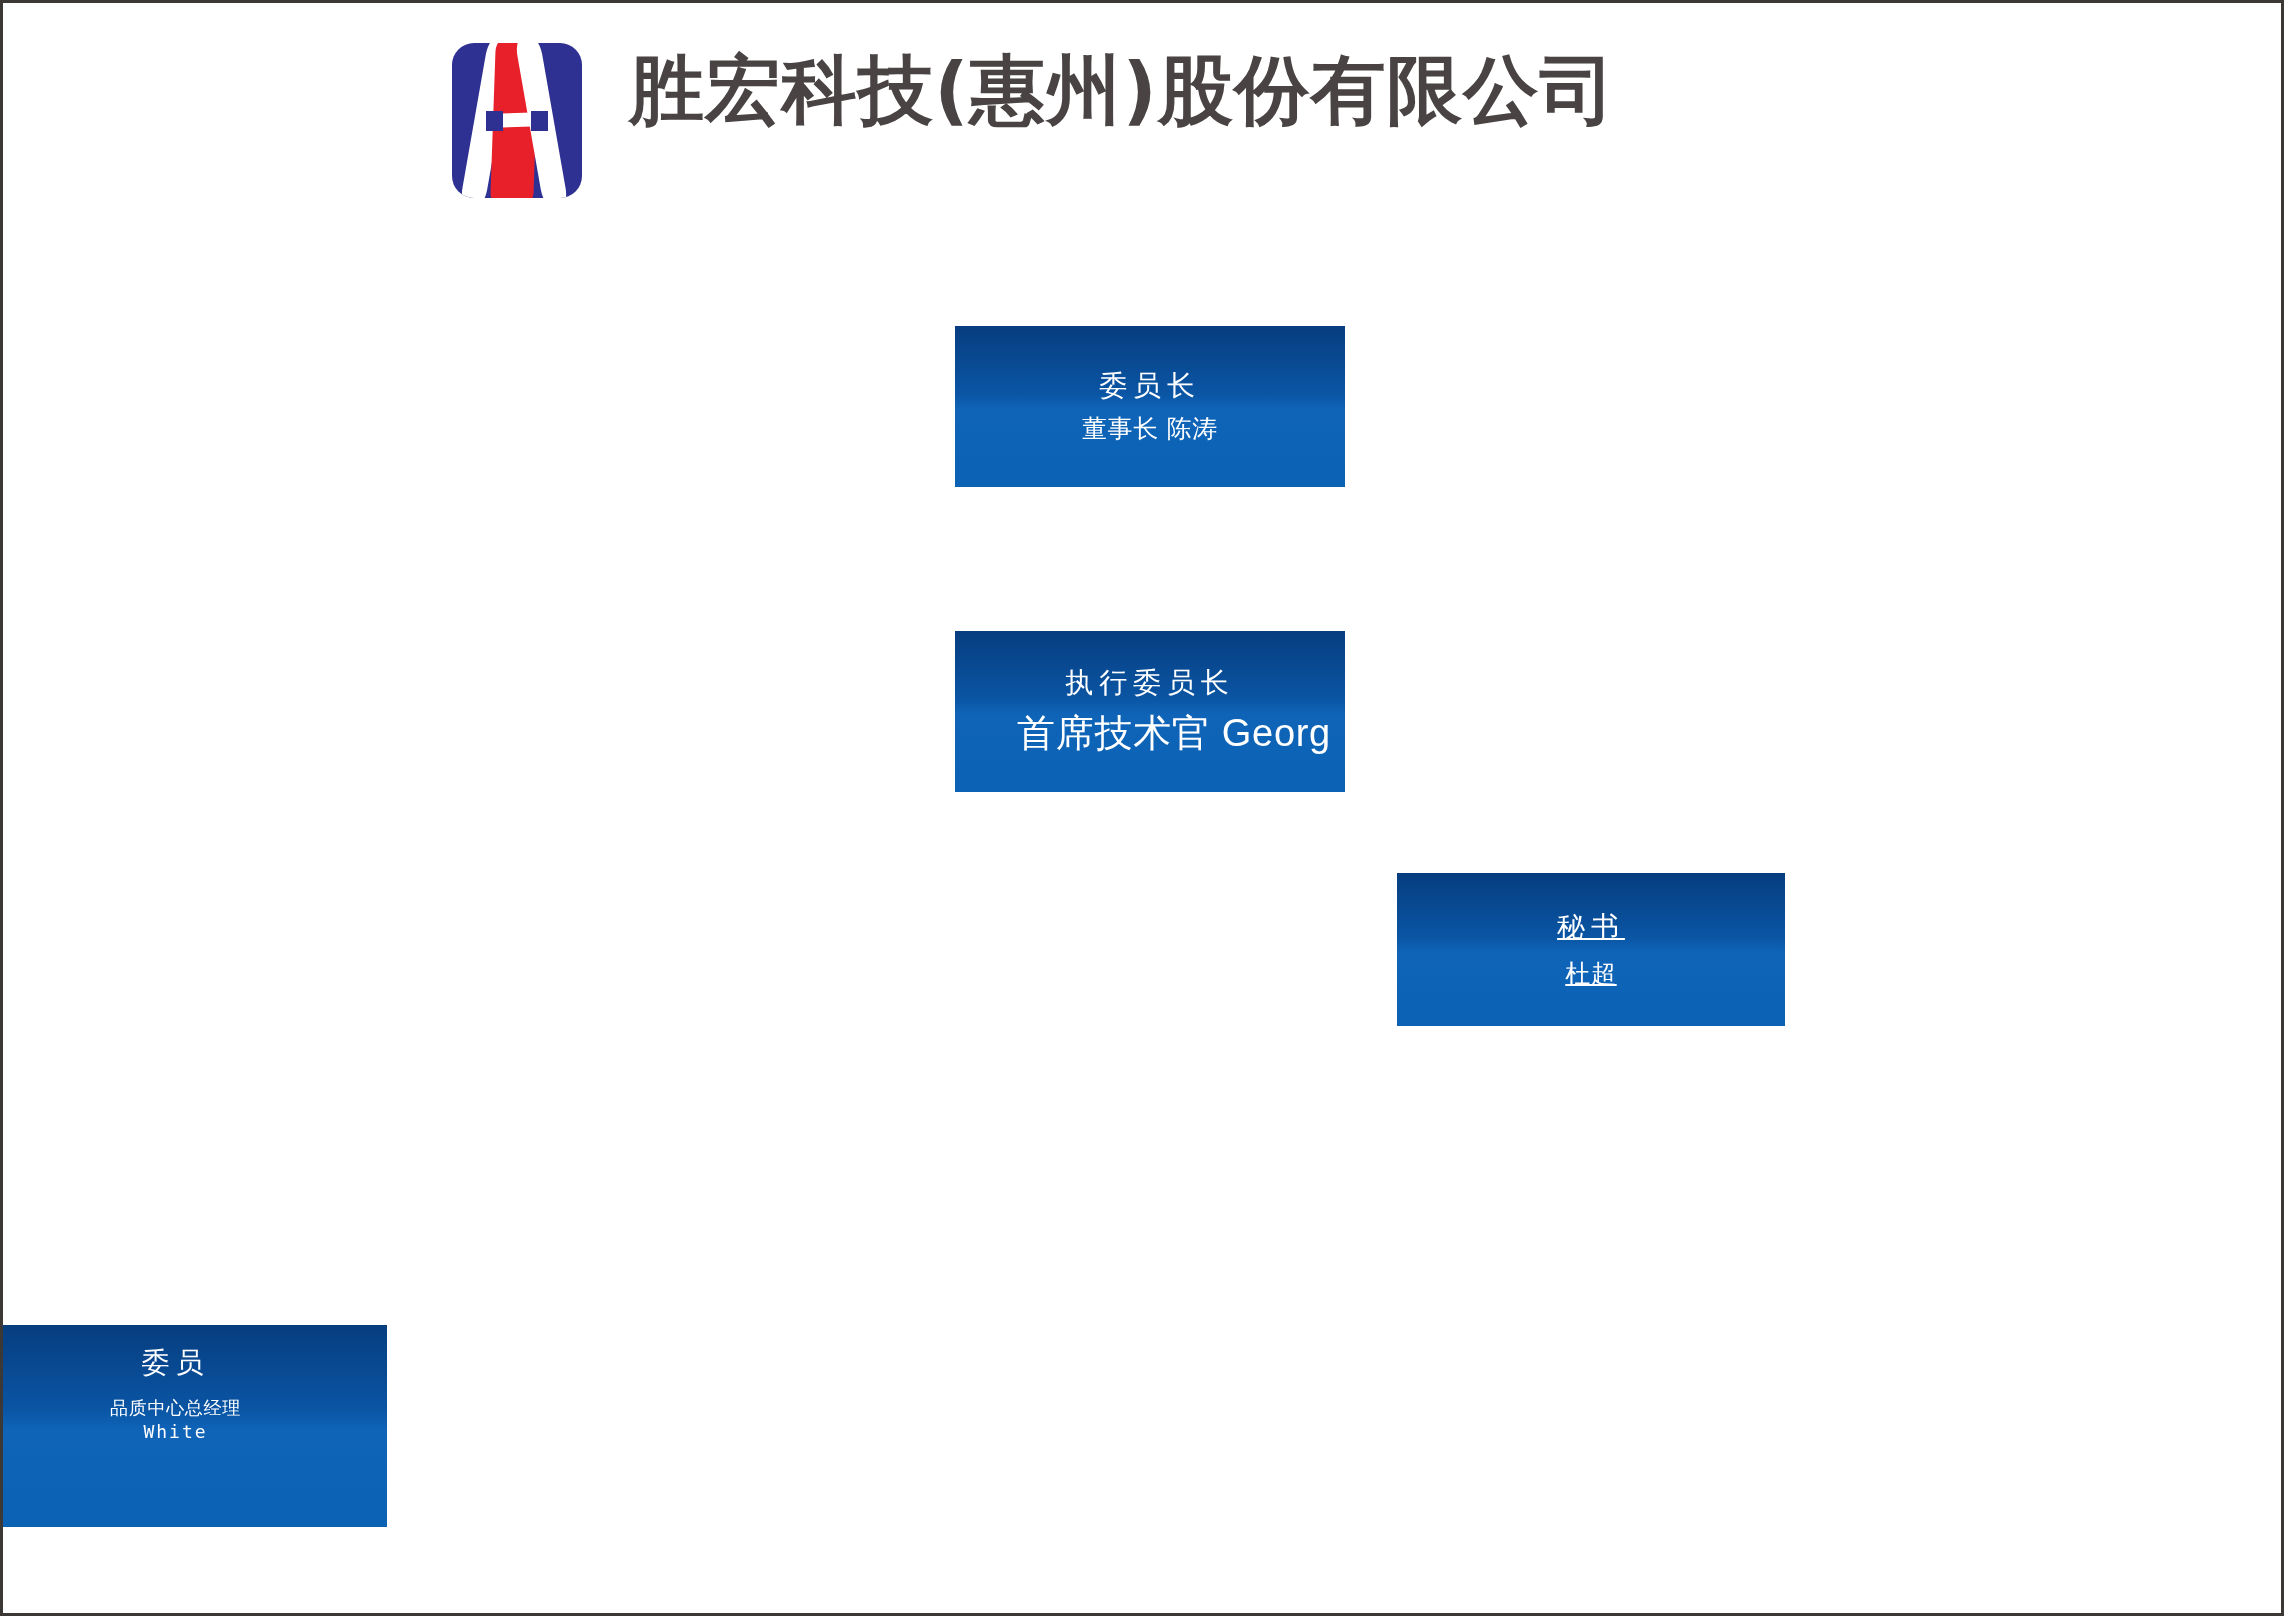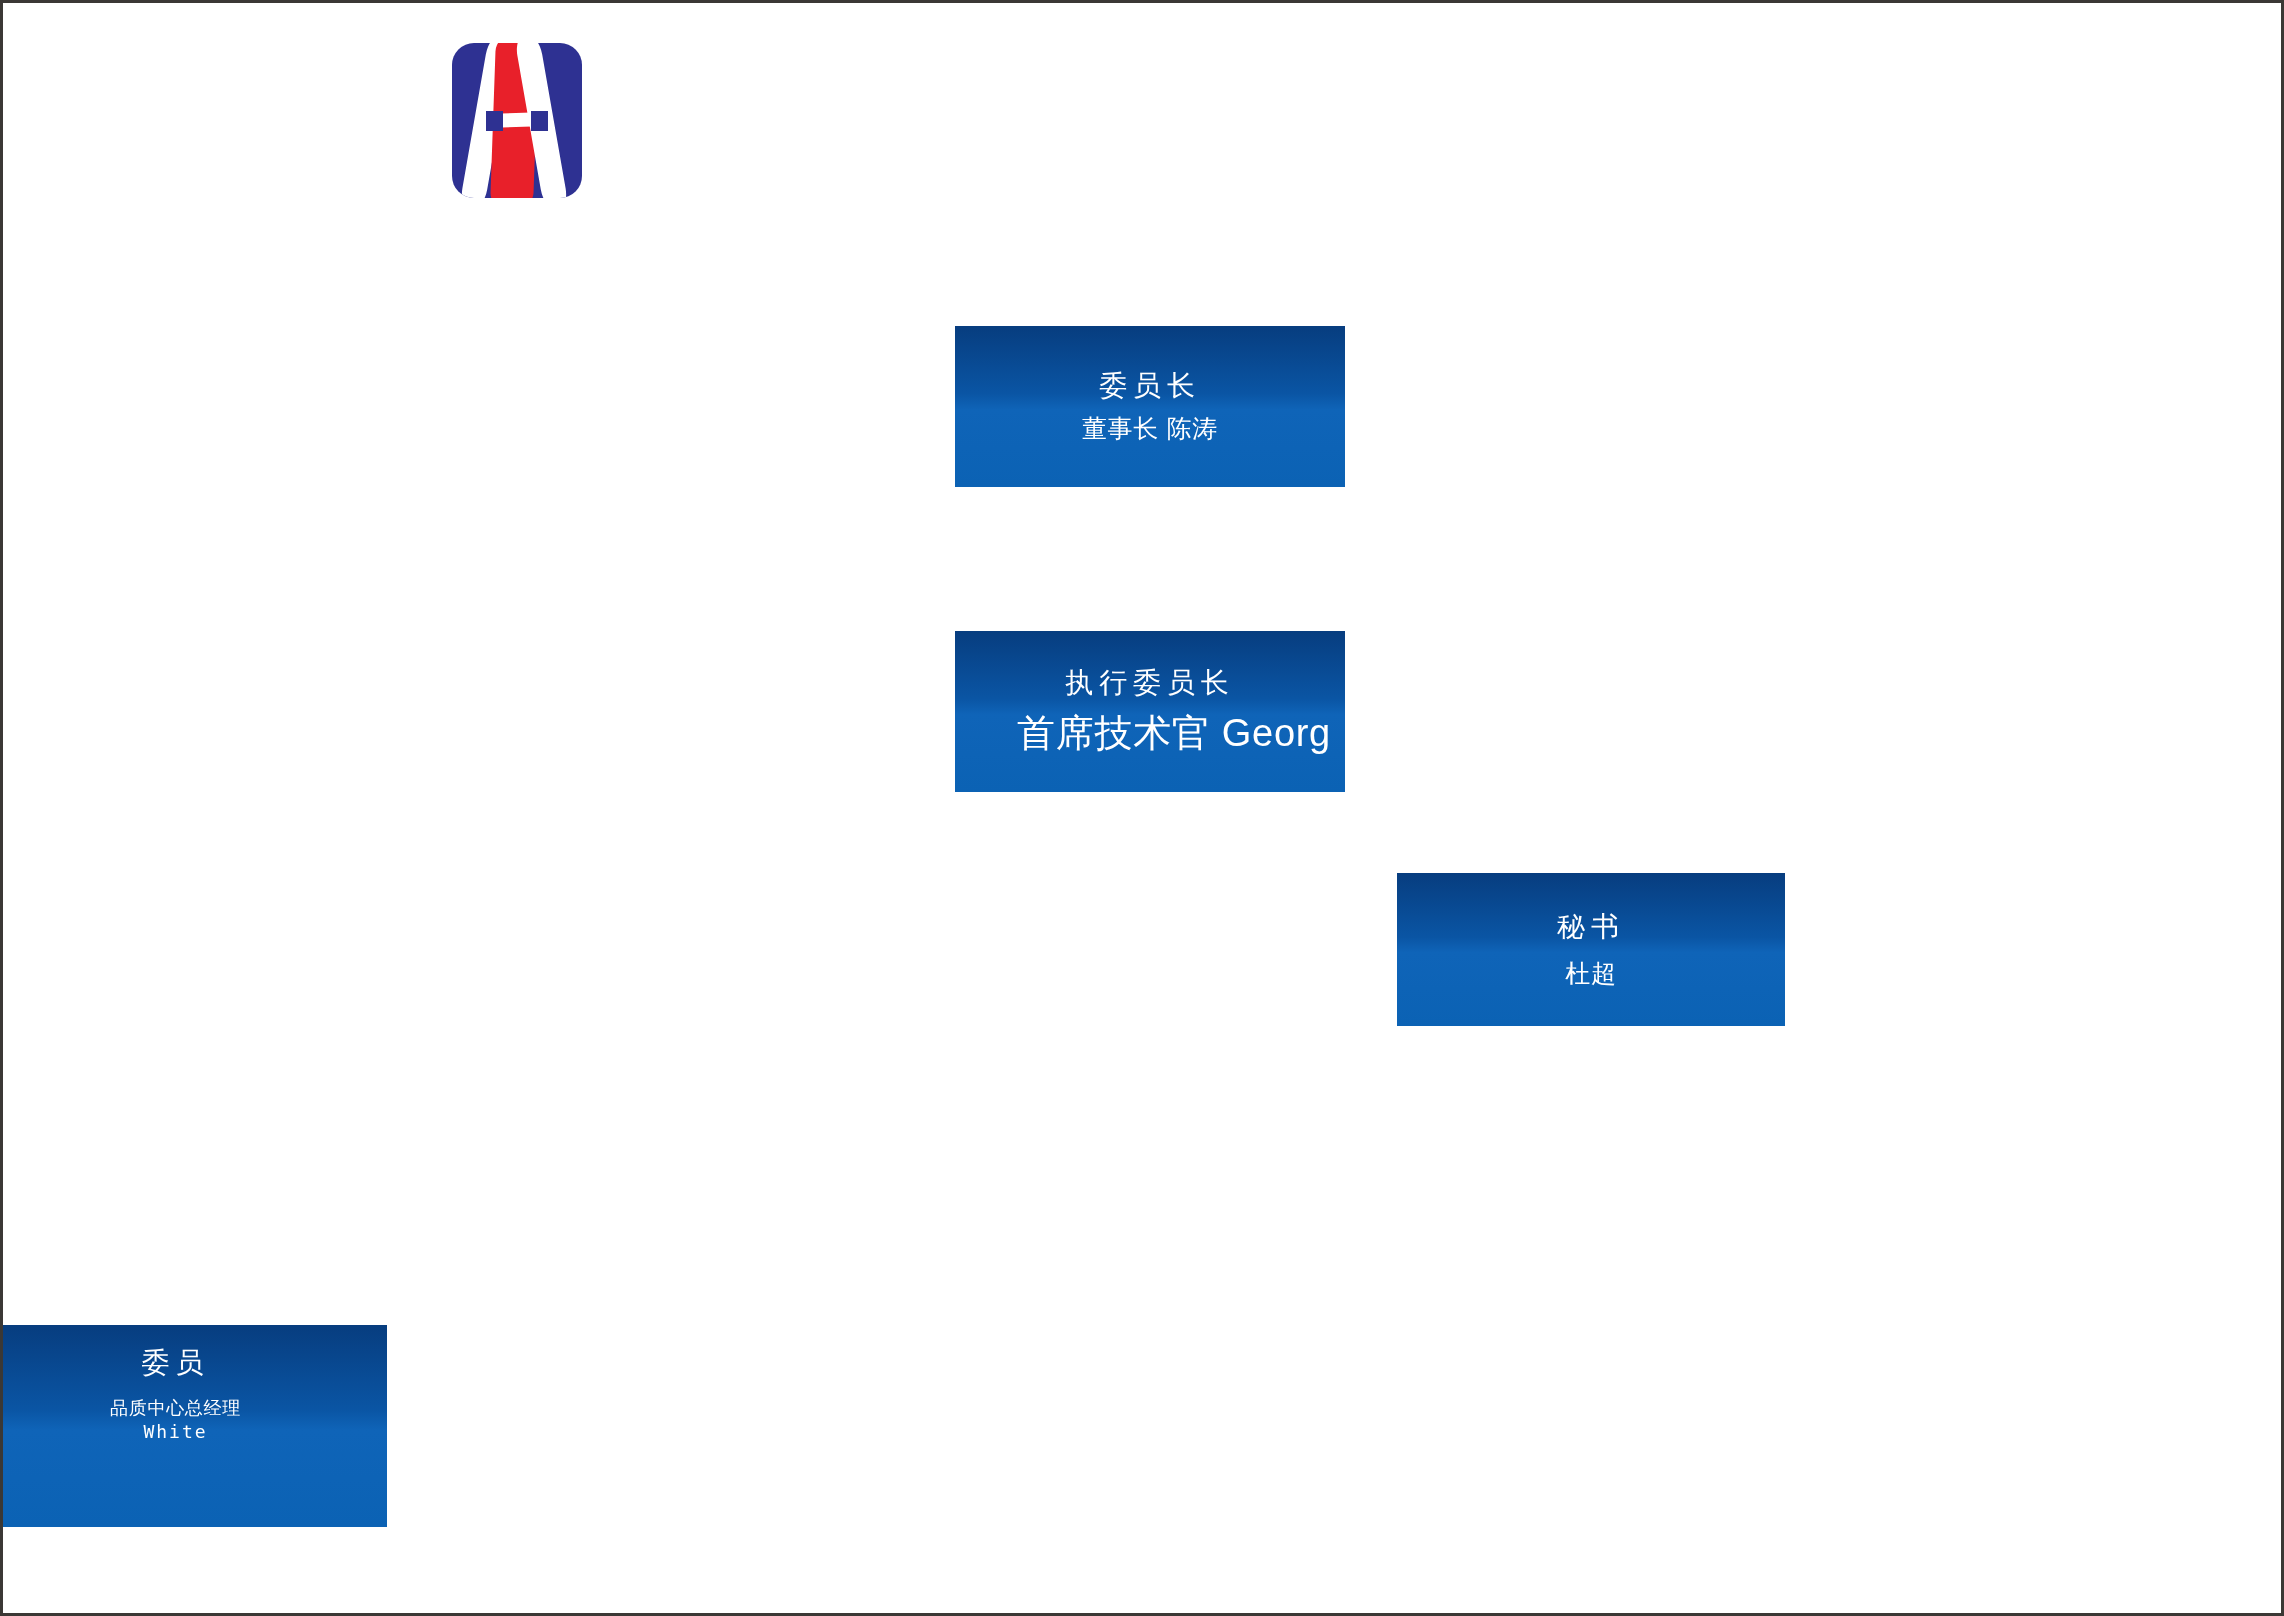--- a/index.html
+++ b/index.html
@@ -142,21 +142,21 @@
   }
 
   
   #node-chairman   { left: 952px; top: 323px;  width: 390px; height: 161px; }
   #node-chairman .title { margin-bottom: 9px; }
 
   #node-exec       { left: 952px; top: 628px;  width: 390px; height: 161px; text-align: center; }
   #node-exec .title { margin-bottom: 7.8px; }
   #node-exec .sub  { font-size: 38px; margin-left: 48px; }
 
-  #node-secretary  { left: 1394px; top: 870px; width: 388px; height: 153px; }
+  #node-secretary  { left: 1394px; top: 870px; width: 388px; height: 153px; text-decoration: underline; }
   #node-secretary .title { margin-bottom: 13px; }
 
   .node.member {
     width: 345px;
     height: 202px;
     top: 1322px;
     justify-content: flex-start;
     padding-top: 19.5px;
   }
   .node.member .title { margin-bottom: 17px; }
@@ -205,20 +205,21 @@
     <div id="logo-mark">
       <div class="sw white-a"></div>
       <div class="sw red"></div>
       <div class="sw white-b"></div>
       <div class="notch"></div>
       <div class="notch2"></div>
       <div class="notch3"></div>
     </div>
 
     <div id="logo-text">
+      <div id="company-name-cn">胜宏科技(惠州)股份有限公司</div>
     </div>
   </div>
 
   <div class="line vline" id="l-chair-exec"></div>
   <div class="line vline" id="l-exec-trunk"></div>
   <div class="line hline" id="l-sec-h"></div>
   <div class="line hline" id="l-bus"></div>
   <div class="line vline" id="d1"></div>
   <div class="line vline" id="d2"></div>
   <div class="line vline" id="d3"></div>

